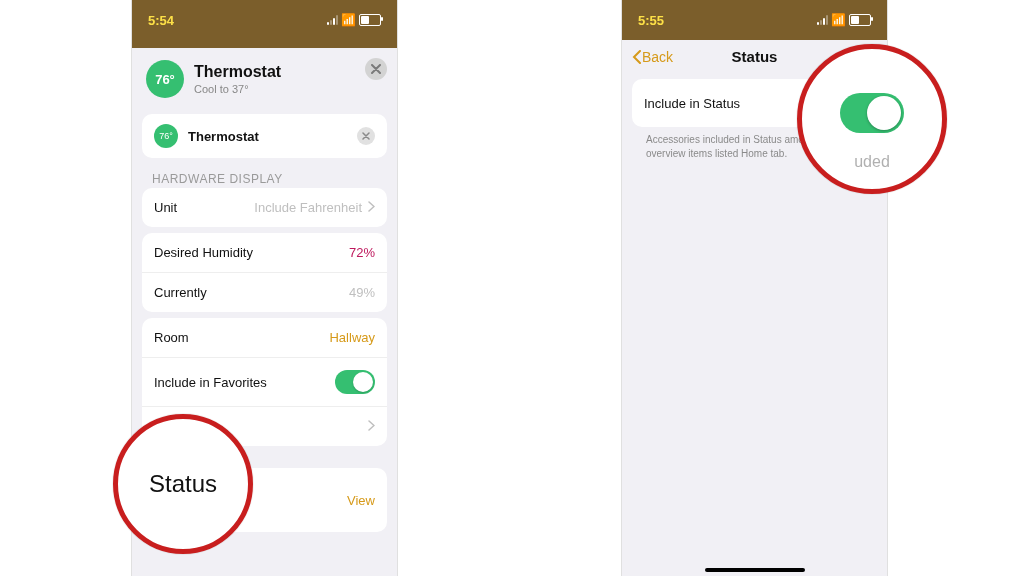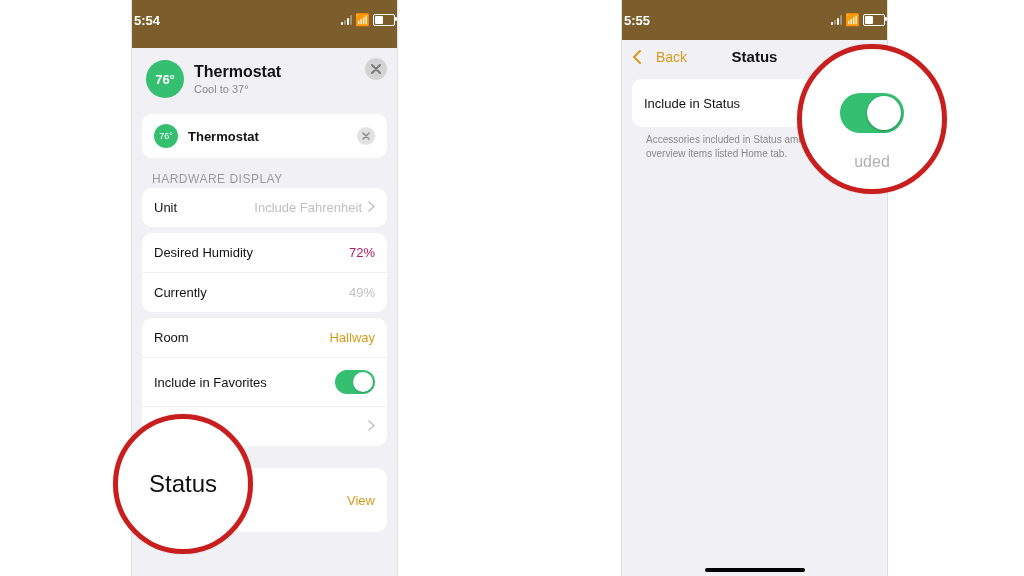--- a/index.html
+++ b/index.html
@@ -1,20 +1,20 @@
 <!DOCTYPE html>
 <html><head>
 <meta charset="utf-8">
 <style>
   html,body{margin:0;padding:0;background:#fff;font-family:-apple-system,Helvetica,Arial,sans-serif;}
   body{width:1024px;height:576px;position:relative;overflow:hidden;}
   .phone{position:absolute;top:0;width:265px;height:100%;background:#f1f0f5;border-left:1px solid #e0e0e0;border-right:1px solid #e0e0e0;overflow:hidden;}
   .phone.left{left:131px;}
   .phone.right{left:621px;}
-  .status-bar{height:40px;background:#7b5e2b;color:#ffffff;display:flex;align-items:center;justify-content:space-between;padding:0 2px;font-size:13px;font-weight:600;}
+  .status-bar{height:40px;background:#7b5e2b;color:#fde047;display:flex;align-items:center;justify-content:space-between;padding:0 16px;font-size:13px;font-weight:600;}
   .sb-right{display:flex;align-items:center;gap:3px;}
   .sb-sig{display:flex;align-items:flex-end;gap:1px;height:10px;}
   .sb-sig span{width:2px;background:#fff;display:inline-block;border-radius:1px;}
   .sb-sig span.off{background:rgba(255,255,255,.35);}
   .sb-wifi{font-size:12px;}
   .sb-batt{width:20px;height:10px;border:1px solid #fff;border-radius:2px;position:relative;}
   .sb-batt::after{content:"";position:absolute;right:-3px;top:2px;width:2px;height:4px;background:#fff;border-radius:1px;}
   .sb-batt .fill{position:absolute;left:1px;top:1px;bottom:1px;width:40%;background:#fff;border-radius:1px;}
   .hdr-bar{height:8px;background:#7b5e2b;}
 
@@ -47,21 +47,21 @@
   .app-row{display:flex;align-items:center;padding:10px 12px;gap:10px;}
   .app-icon{width:44px;height:44px;border-radius:10px;background:#35bf71;display:flex;align-items:center;justify-content:center;}
   .app-icon svg{width:26px;height:26px;}
   .app-meta{font-size:9px;color:#666;line-height:1.3;}
   .app-name{font-size:11px;color:#111;font-weight:600;}
   .stars{color:#e0a800;font-size:8px;letter-spacing:-1px;}
   .app-view{margin-left:auto;font-size:13px;color:#d69a1a;}
 
   
   .nav{display:flex;align-items:center;justify-content:center;position:relative;padding:8px 12px;}
-  .nav-back{position:absolute;left:10px;display:flex;align-items:center;gap:15px;color:#d69a1a;font-size:14px;}
+  .nav-back{position:absolute;left:10px;display:flex;align-items:center;gap:1px;color:#d69a1a;font-size:14px;}
   .nav-back svg{width:9px;height:14px;}
   .nav-title{font-size:15px;font-weight:600;color:#111;}
   .desc{font-size:10px;color:#8a8a8a;padding:6px 14px 0;line-height:1.35;}
 
   
   .magnifier{position:absolute;border:5px solid #c81e1e;border-radius:50%;background:#fff;display:flex;align-items:center;justify-content:center;z-index:5;box-shadow:0 0 0 1px rgba(0,0,0,.05);}
   .mag1{left:113px;top:414px;width:130px;height:130px;font-size:24px;color:#111;font-weight:400;}
   .mag2{left:797px;top:44px;width:140px;height:140px;}
   .mag-toggle{width:64px;height:40px;border-radius:20px;background:#35bf71;position:relative;margin-top:-12px;}
   .mag-toggle .knob{width:34px;height:34px;border-radius:50%;background:#fff;position:absolute;top:3px;right:3px;box-shadow:0 1px 3px rgba(0,0,0,.3);}

